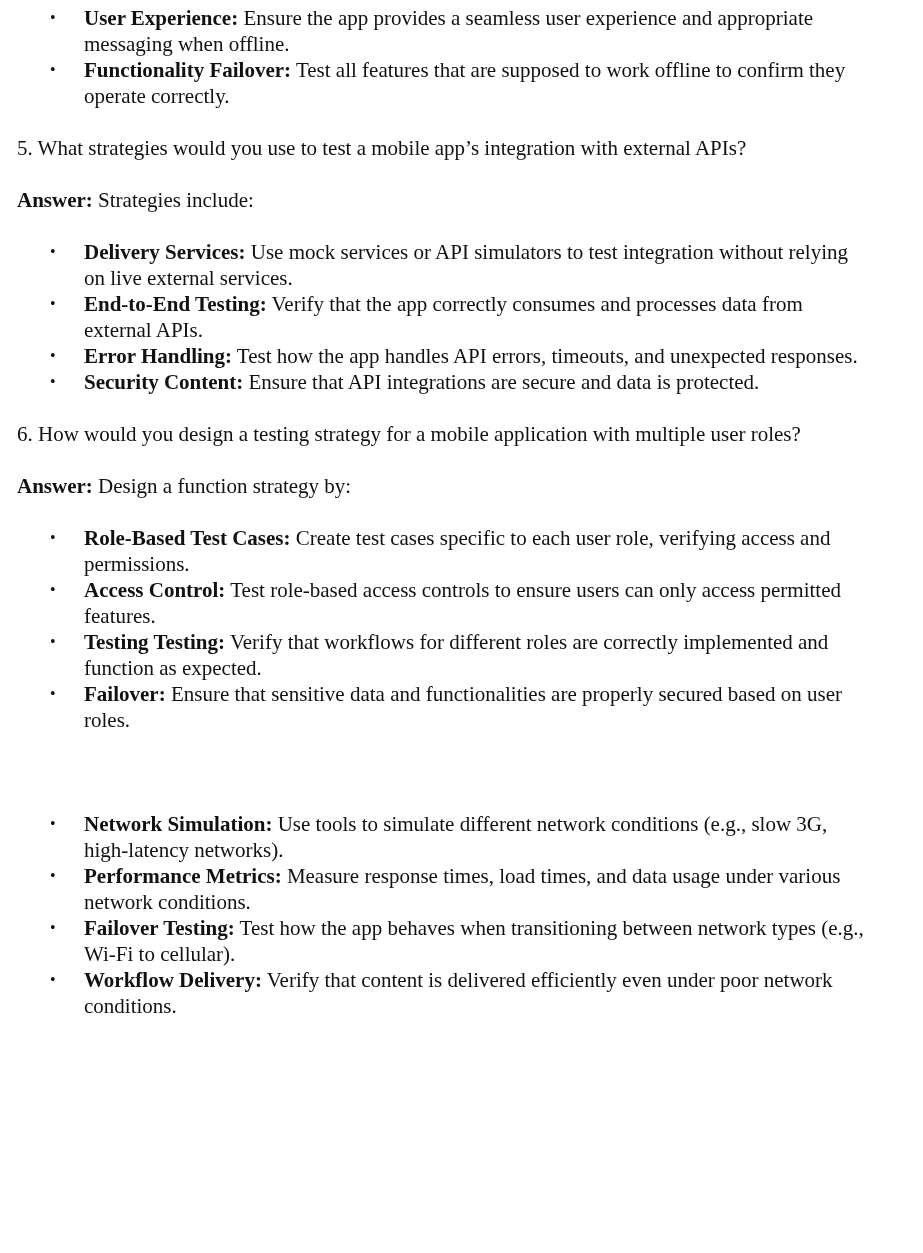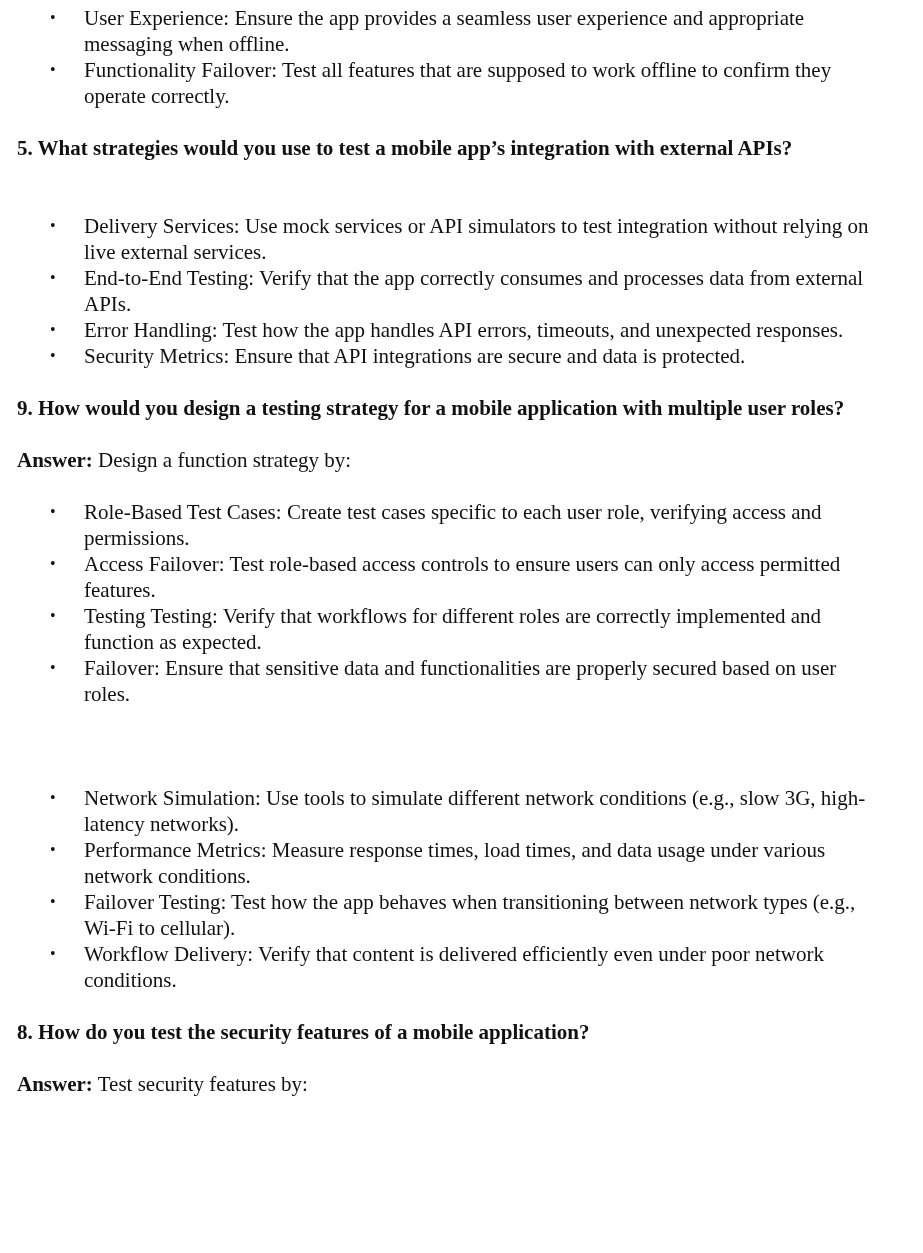--- a/index.html
+++ b/index.html
@@ -34,31 +34,31 @@
       padding-right: 50px;
       margin: 0;
     }
     ul.bullets li .bullet {
       position: absolute;
       left: 50px;
       top: 0;
       font-size: 16px;
     }
     .q-heading {
-      font-weight: bold;
+      font-weight: normal;
       margin: 0;
       padding-left: 17px;
       padding-right: 60px;
     }
     .answer {
       margin: 0;
       padding-left: 17px;
     }
     .answer b { font-weight: bold; }
-    .term { font-weight: normal; }
+    .term { font-weight: bold; }
     .gap-after-list { height: 26px; }
     .gap-after-heading { height: 26px; }
     .gap-after-answer { height: 26px; }
   </style>
 </head>
 <body>
 
 <div class="page">
 
   <ul class="bullets">
@@ -69,55 +69,56 @@
     <li>
       <span class="bullet">•</span>
       <span class="term">Functionality Failover:</span><span> Test all features that are supposed to work offline to confirm they operate correctly.</span>
     </li>
   </ul>
   <div class="gap-after-list"></div>
 
   <section>
     <p class="q-heading">5. What strategies would you use to test a mobile app’s integration with external APIs?</p>
     <div class="gap-after-heading"></div>
+    <p class="answer"><b>Answer:</b><span> Strategies include:</span></p>
     <div class="gap-after-answer"></div>
     <ul class="bullets">
       <li>
         <span class="bullet">•</span>
         <span class="term">Delivery Services:</span><span> Use mock services or API simulators to test integration without relying on live external services.</span>
       </li>
       <li>
         <span class="bullet">•</span>
         <span class="term">End-to-End Testing:</span><span> Verify that the app correctly consumes and processes data from external APIs.</span>
       </li>
       <li>
         <span class="bullet">•</span>
         <span class="term">Error Handling:</span><span> Test how the app handles API errors, timeouts, and unexpected responses.</span>
       </li>
       <li>
         <span class="bullet">•</span>
-        <span class="term">Security Metrics:</span><span> Ensure that API integrations are secure and data is protected.</span>
+        <span class="term">Security Content:</span><span> Ensure that API integrations are secure and data is protected.</span>
       </li>
     </ul>
     <div class="gap-after-list"></div>
   </section>
 
   <section>
-    <p class="q-heading">9. How would you design a testing strategy for a mobile application with multiple user roles?</p>
+    <p class="q-heading">6. How would you design a testing strategy for a mobile application with multiple user roles?</p>
     <div class="gap-after-heading"></div>
     <p class="answer"><b>Answer:</b><span> Design a function strategy by:</span></p>
     <div class="gap-after-answer"></div>
     <ul class="bullets">
       <li>
         <span class="bullet">•</span>
         <span class="term">Role-Based Test Cases:</span><span> Create test cases specific to each user role, verifying access and permissions.</span>
       </li>
       <li>
         <span class="bullet">•</span>
-        <span class="term">Access Failover:</span><span> Test role-based access controls to ensure users can only access permitted features.</span>
+        <span class="term">Access Control:</span><span> Test role-based access controls to ensure users can only access permitted features.</span>
       </li>
       <li>
         <span class="bullet">•</span>
         <span class="term">Testing Testing:</span><span> Verify that workflows for different roles are correctly implemented and function as expected.</span>
       </li>
       <li>
         <span class="bullet">•</span>
         <span class="term">Failover:</span><span> Ensure that sensitive data and functionalities are properly secured based on user roles.</span>
       </li>
     </ul>
@@ -141,19 +142,14 @@
         <span class="term">Failover Testing:</span><span> Test how the app behaves when transitioning between network types (e.g., Wi-Fi to cellular).</span>
       </li>
       <li>
         <span class="bullet">•</span>
         <span class="term">Workflow Delivery:</span><span> Verify that content is delivered efficiently even under poor network conditions.</span>
       </li>
     </ul>
     <div class="gap-after-list"></div>
   </section>
 
-  <section>
-    <p class="q-heading">8. How do you test the security features of a mobile application?</p>
-    <div class="gap-after-heading"></div>
-    <p class="answer"><b>Answer:</b><span> Test security features by:</span></p>
-  </section>
 
 </div>
 
 </body></html>

